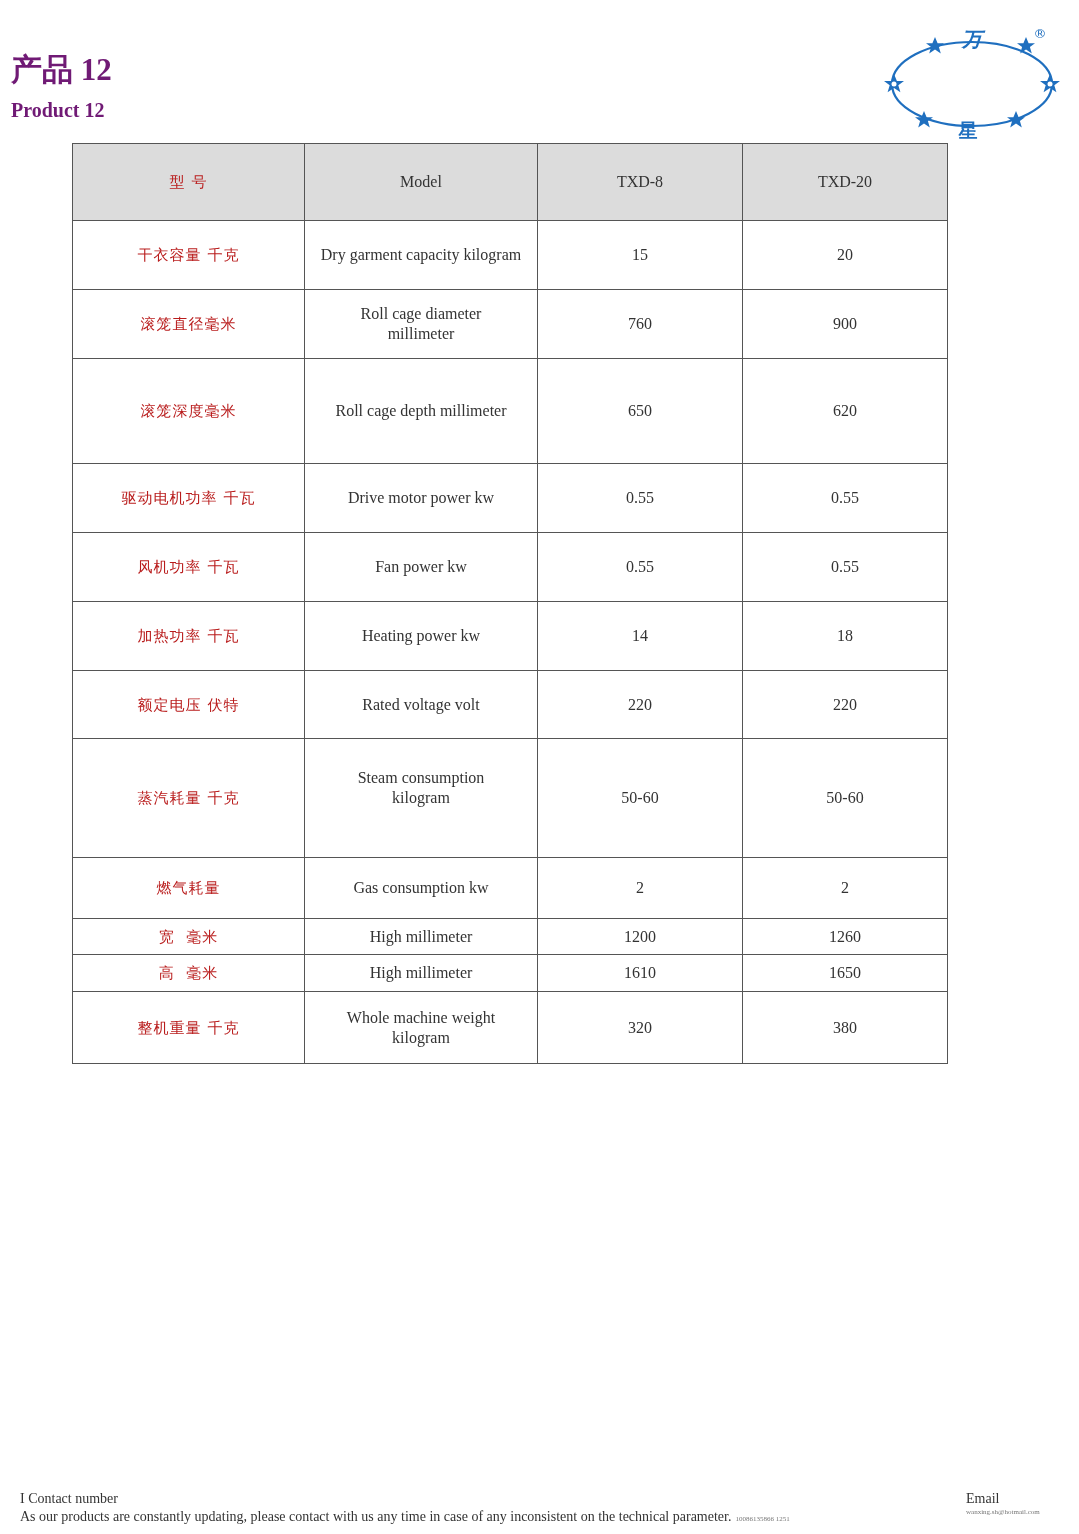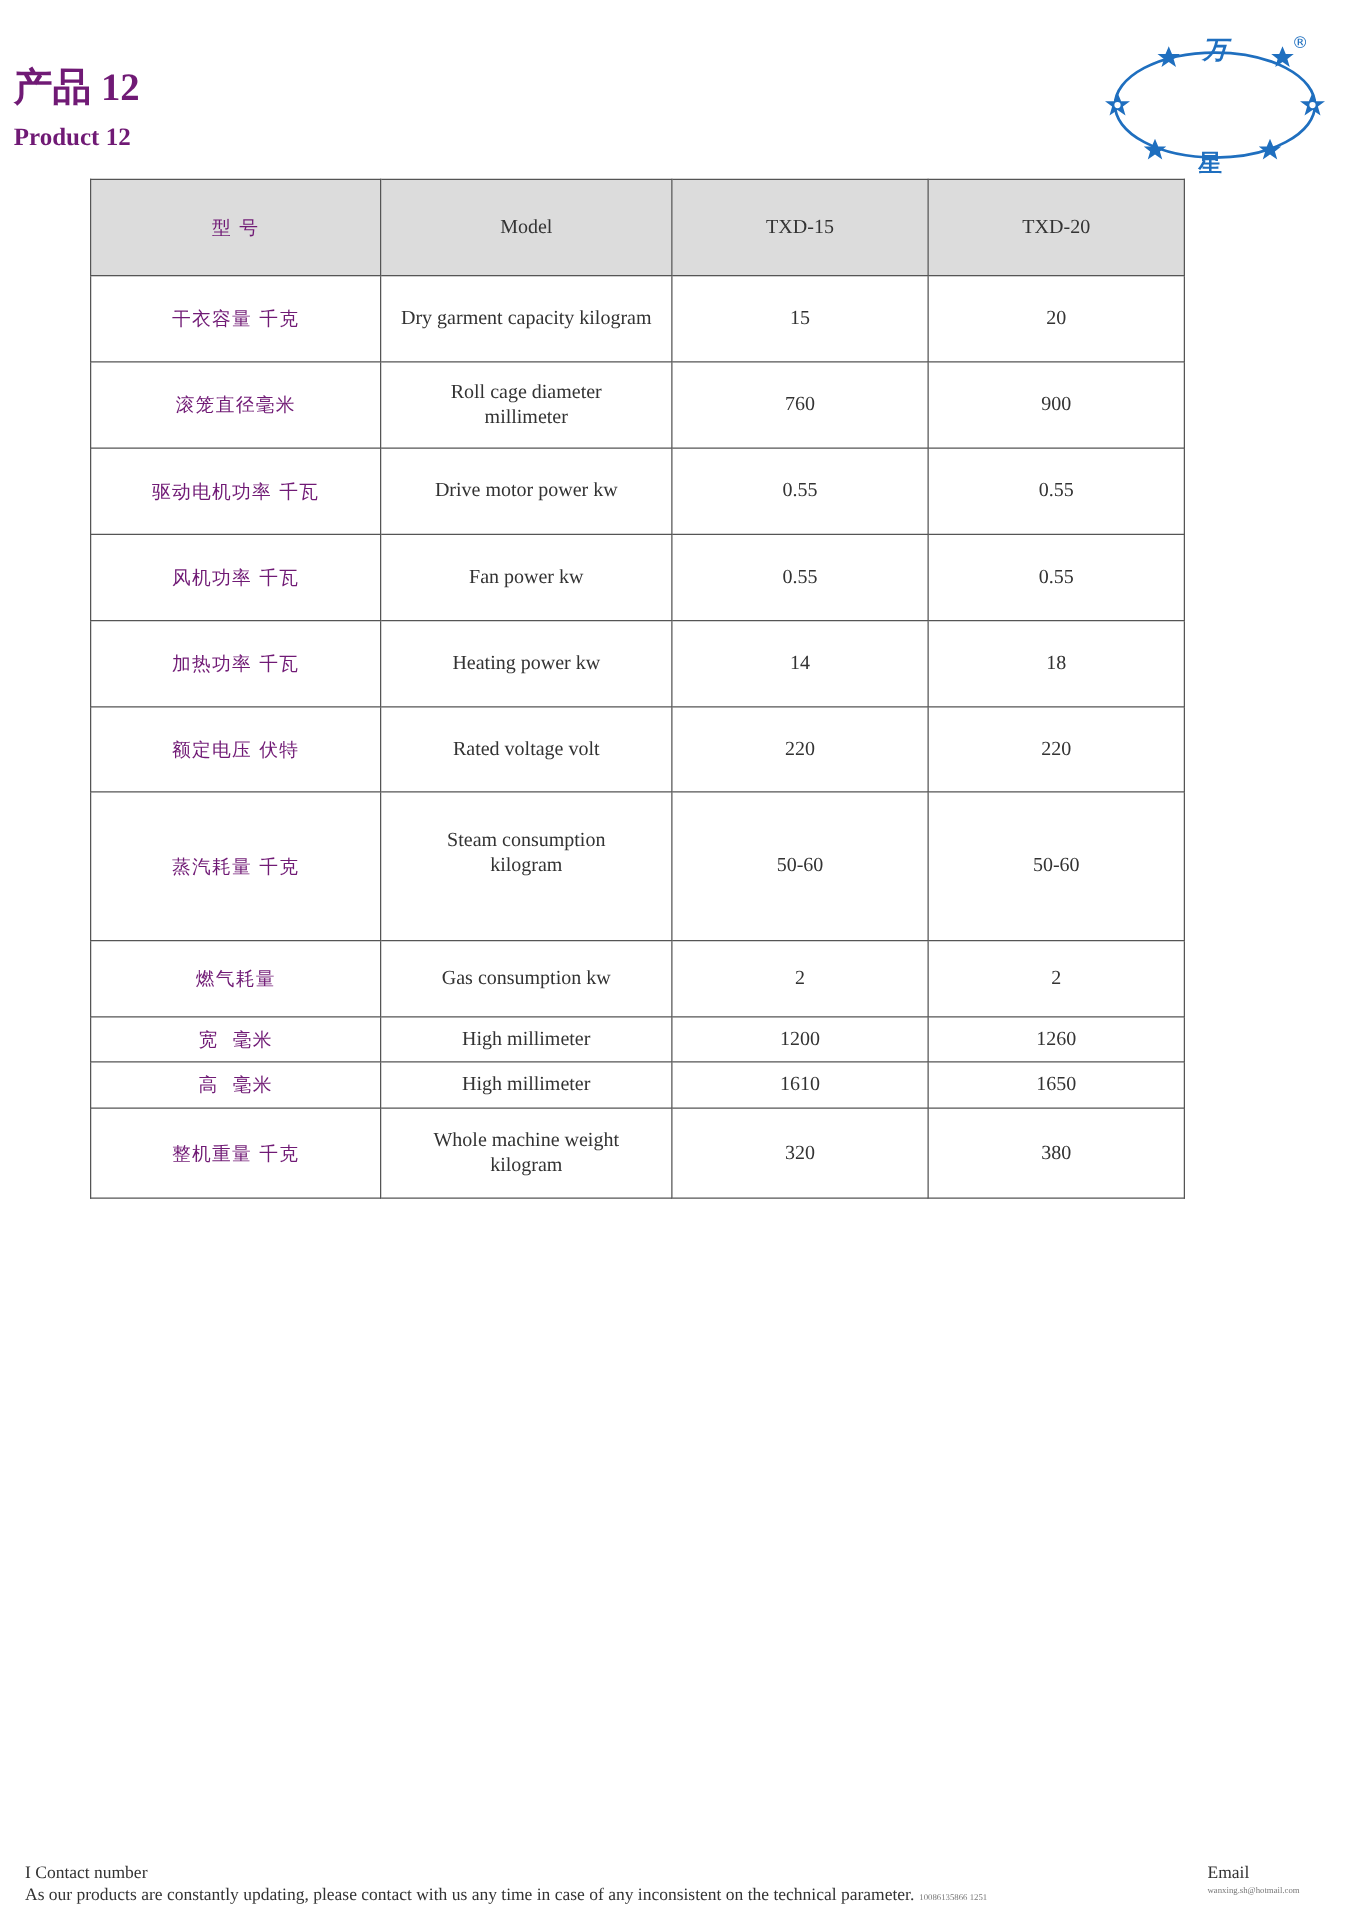--- a/index.html
+++ b/index.html
@@ -57,21 +57,21 @@
       font-weight: normal;
       line-height: 20px;
     }
     .spec-table thead th {
       background: #dcdcdc;
       height: 76px;
     }
     .cn {
       font-family: "DejaVu Sans", sans-serif;
       font-size: 15px;
-      color: #701a75;
+      color: #b91c1c;
       letter-spacing: 1px;
     }
     .footer-left {
       position: absolute;
       left: 20px;
       top: 1490px;
       font-family: "Liberation Serif", "DejaVu Serif", serif;
       font-size: 14px;
       color: #333333;
       line-height: 18px;
@@ -130,36 +130,42 @@
   <colgroup>
     <col style="width:232px">
     <col style="width:233px">
     <col style="width:205px">
     <col style="width:205px">
   </colgroup>
   <thead>
     <tr>
       <th class="cn">型 号</th>
       <th>Model</th>
-      <th>TXD-15</th>
+      <th>TXD-8</th>
       <th>TXD-20</th>
     </tr>
   </thead>
   <tbody>
     <tr style="height:69px">
       <td class="cn">干衣容量 千克</td>
       <td style="padding:0 10px">Dry garment capacity kilogram</td>
       <td>15</td>
       <td>20</td>
     </tr>
     <tr style="height:69px">
       <td class="cn">滚笼直径毫米</td>
       <td style="padding:0 28px">Roll cage diameter millimeter</td>
       <td>760</td>
       <td>900</td>
+    </tr>
+    <tr style="height:105px">
+      <td class="cn">滚笼深度毫米</td>
+      <td>Roll cage depth millimeter</td>
+      <td>650</td>
+      <td>620</td>
     </tr>
     <tr style="height:69px">
       <td class="cn">驱动电机功率 千瓦</td>
       <td>Drive motor power kw</td>
       <td>0.55</td>
       <td>0.55</td>
     </tr>
     <tr style="height:69px">
       <td class="cn">风机功率 千瓦</td>
       <td>Fan power kw</td>

